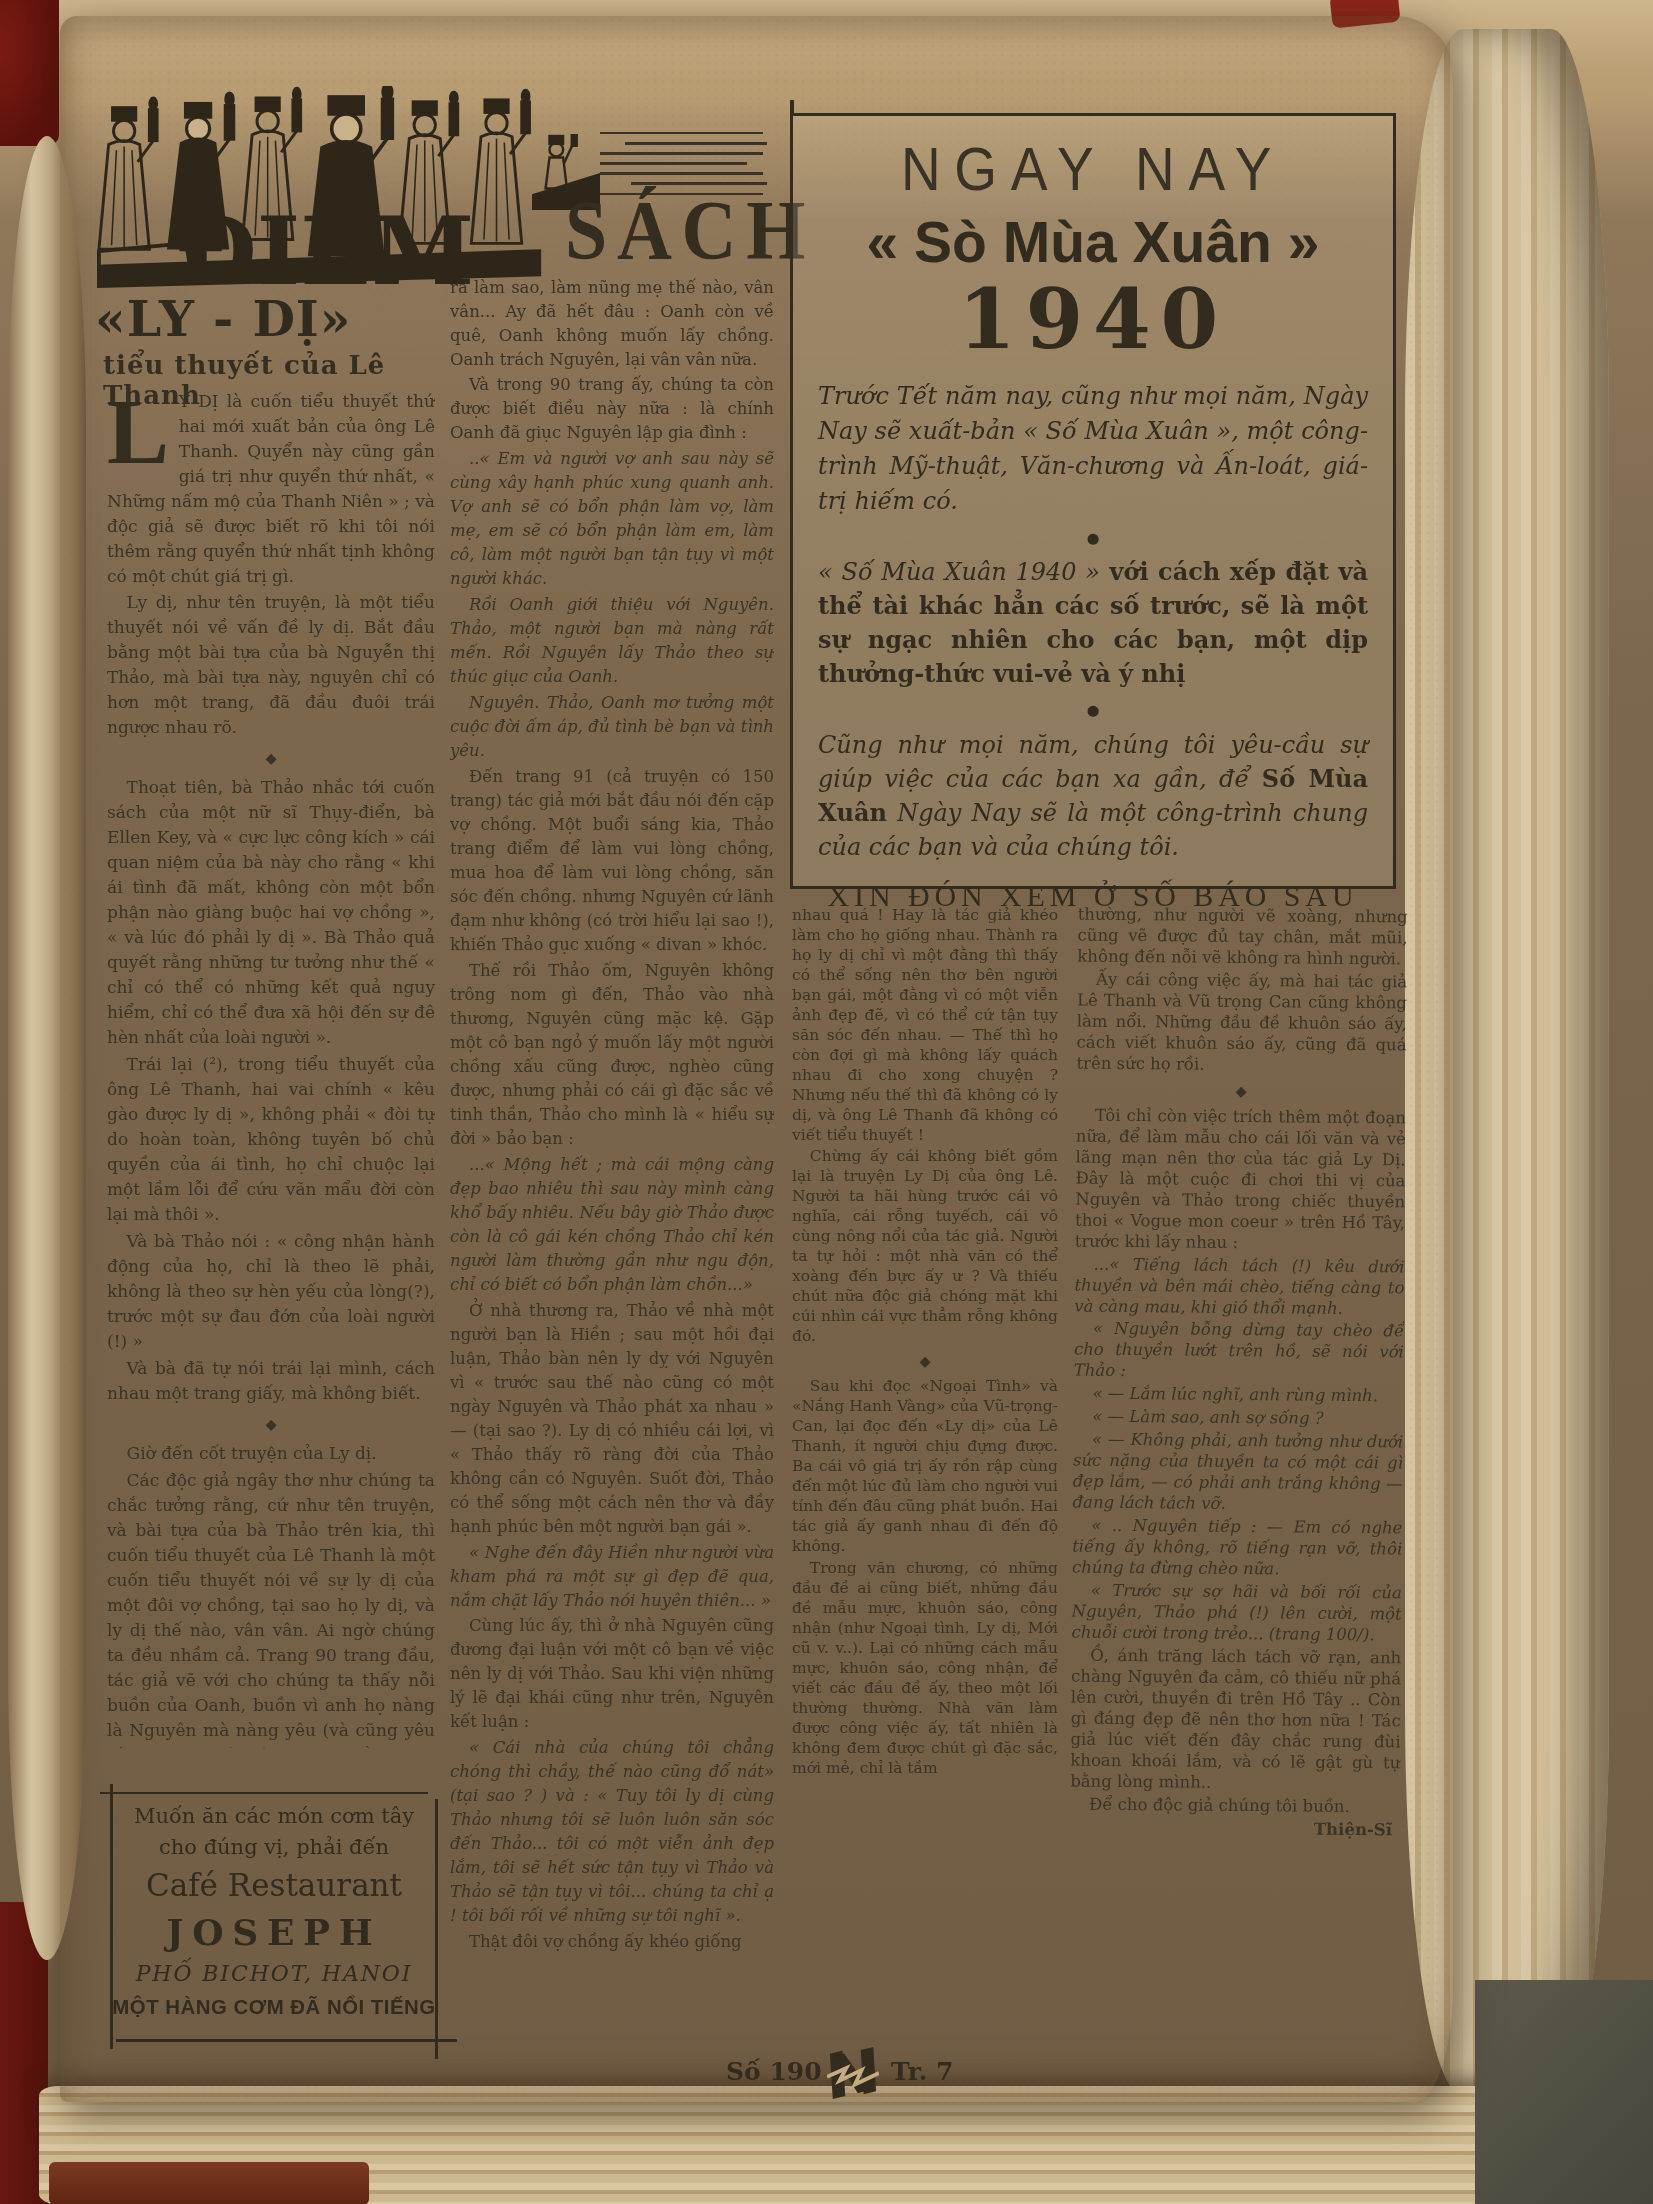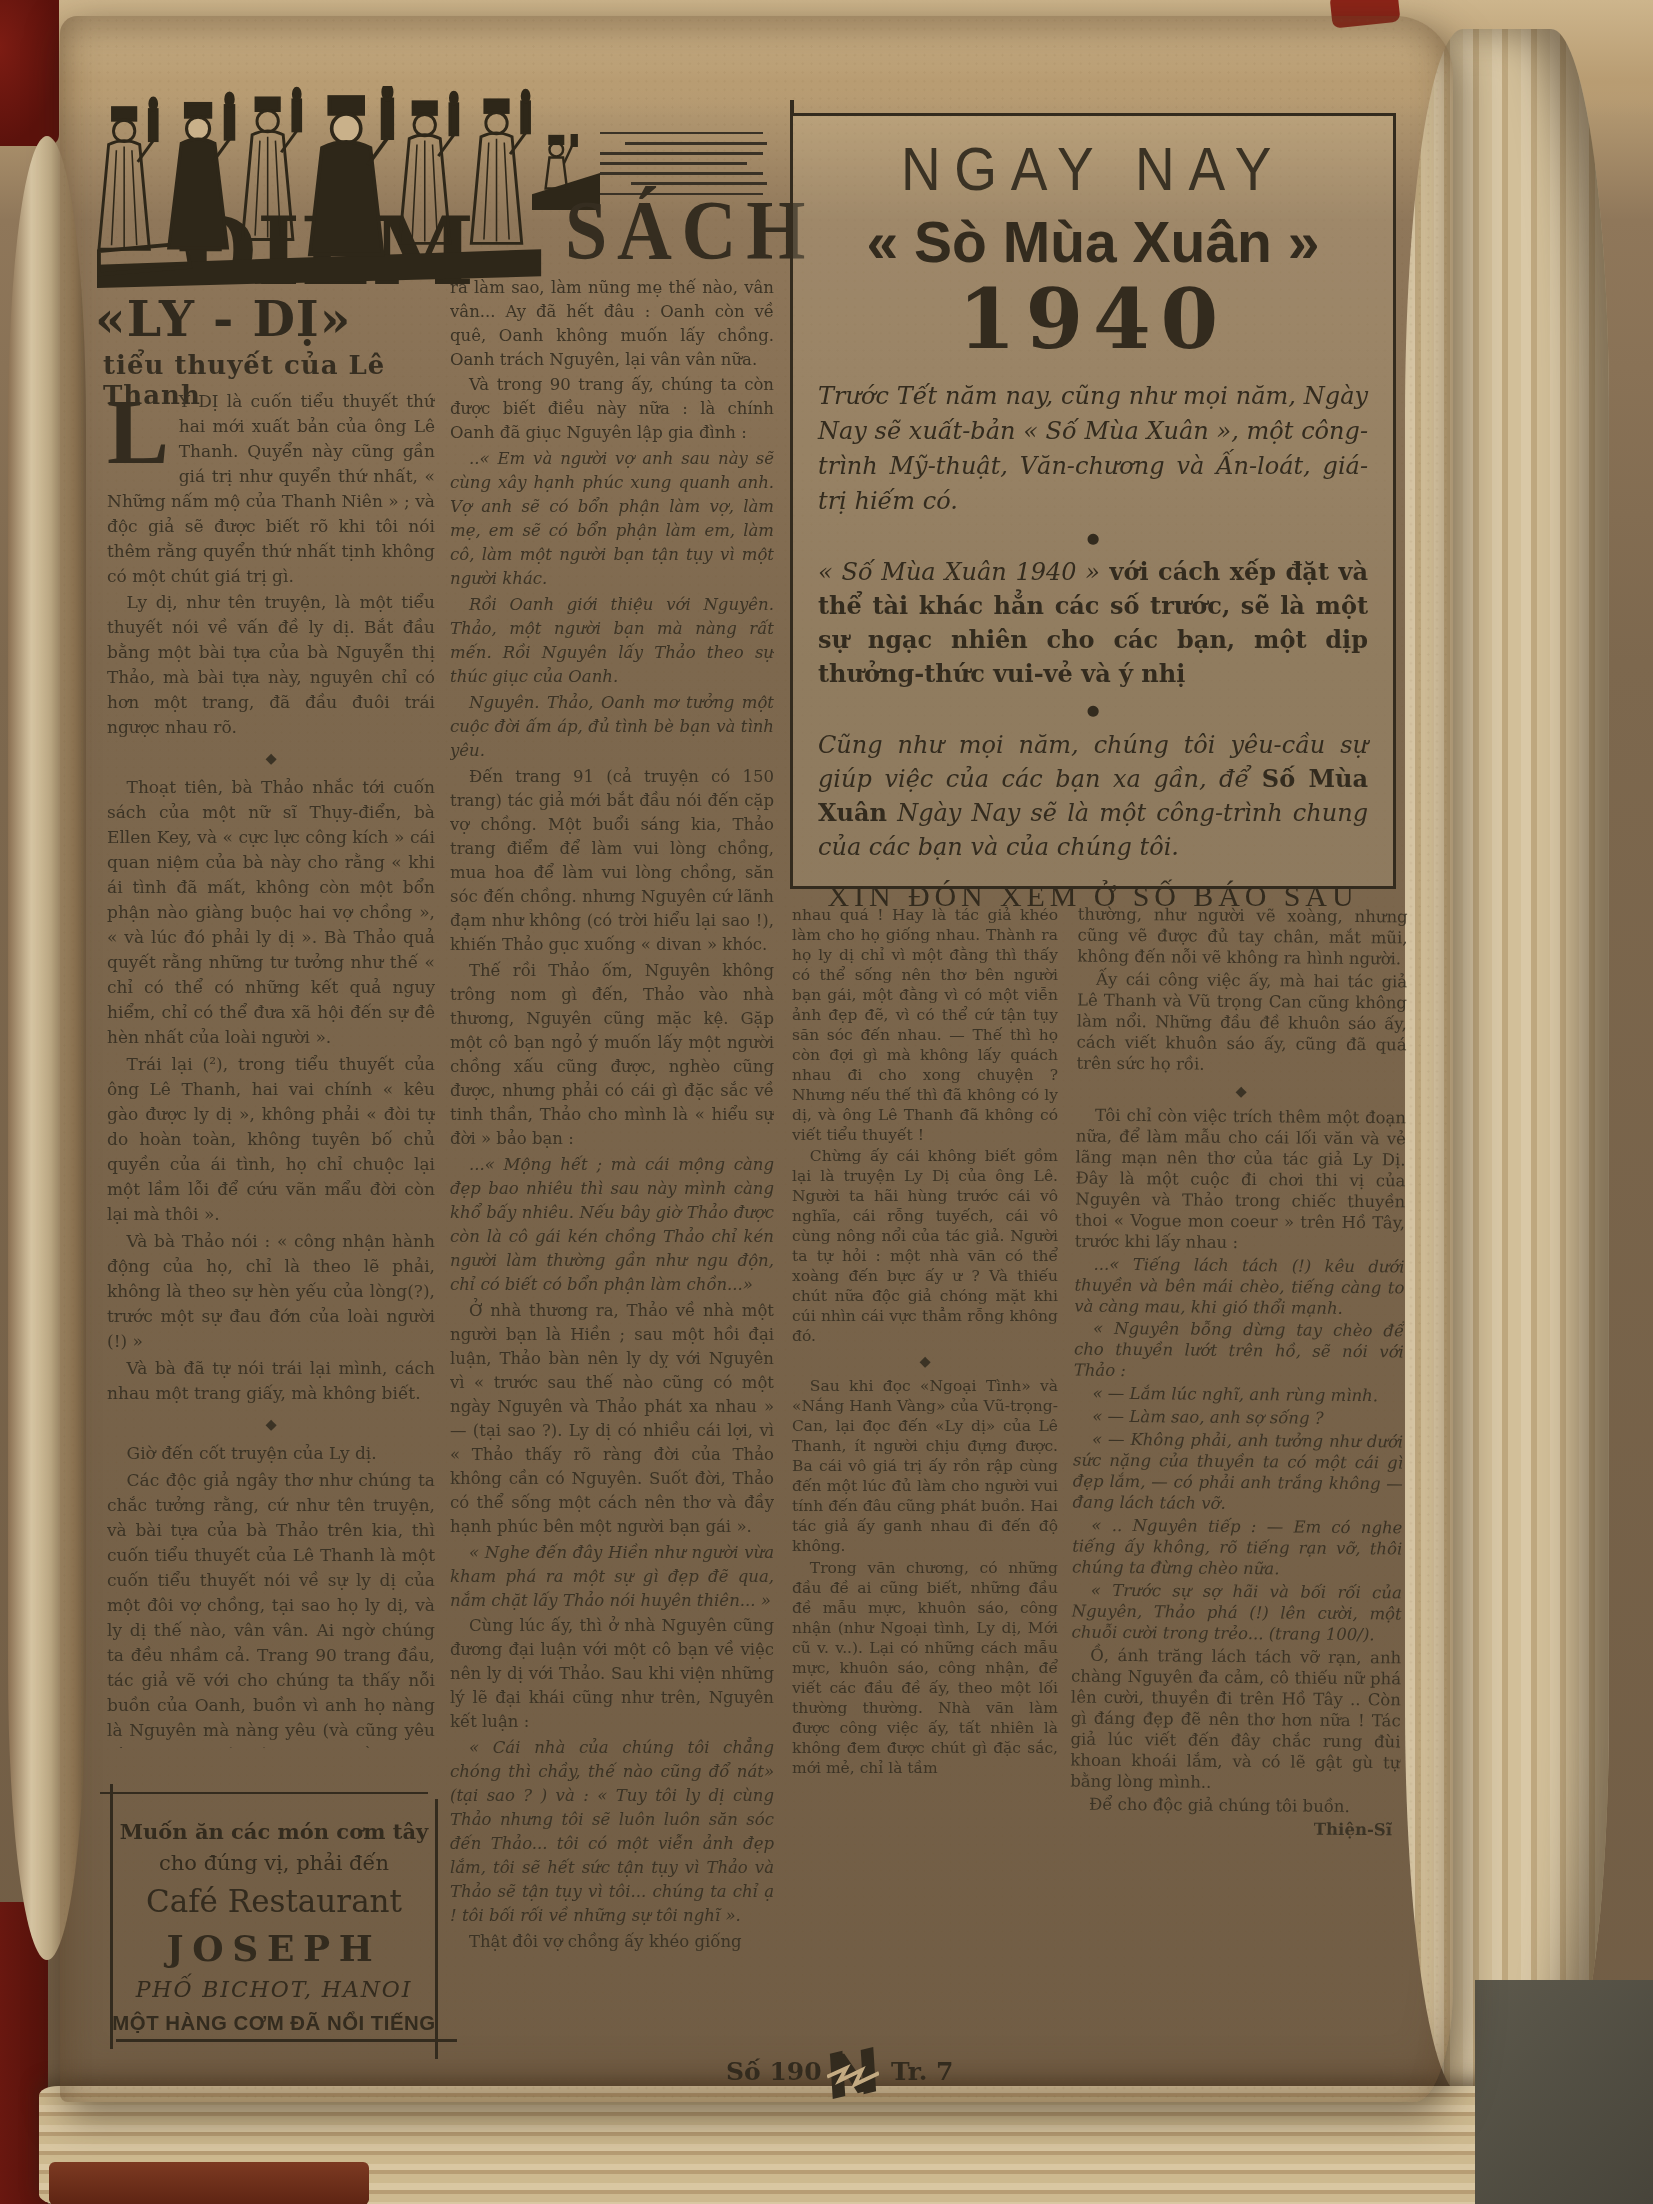--- a/index.html
+++ b/index.html
@@ -69,21 +69,21 @@
   .promo .pp3{font-style:italic;font-size:24px;line-height:34px;}
   .promo .pp3 b{font-style:normal;}
   .promo-footer{font-family:"Liberation Serif",serif;font-size:30px;letter-spacing:4.9px;margin-top:15.5px;color:#332b1e;}
   
   .ad{position:absolute;left:50px;top:1776px;width:328px;height:250px;text-align:center;color:#332b1e;}
   .ad .rule{position:absolute;background:#332b1e;}
   .ad .r-top{left:-9.7px;top:0;width:100%;height:2.9px;}
   .ad .r-bot{left:5.8px;bottom:0;width:104%;height:2.9px;}
   .ad .r-left{left:0;top:-7.8px;width:2.9px;height:106%;}
   .ad .r-right{right:0;top:7.8px;width:2.9px;height:104%;}
-  .ad .l1{margin-top:27px;font-size:21px;font-weight:bold;}
+  .ad .l1{margin-top:12px;font-size:21px;font-weight:normal;}
   .ad .l2{margin-top:7.8px;font-size:21px;}
   .ad .l3{margin-top:8px;font-size:31px;text-align:center;}
   .ad .name{margin-top:7.8px;font-family:"DejaVu Serif",serif;font-size:36px;font-weight:bold;letter-spacing:8.7px;}
   .ad .addr{margin-top:7.8px;font-size:22px;font-style:italic;letter-spacing:1.9px;}
   .ad .tag{margin-top:9.7px;font-size:20.4px;font-weight:bold;font-family:"Liberation Sans",sans-serif;letter-spacing:0.5px;}
   
   .footer{position:absolute;left:666px;top:2030px;width:252px;height:54px;color:#332b1e;}
   .footer .issue{position:absolute;left:0;top:11.6px;font-size:25px;font-weight:bold;}
   .footer .logo{position:absolute;left:101px;top:0;}
   .footer .pageno{position:absolute;left:165px;top:11.6px;font-size:25px;font-weight:bold;text-align:center;}

